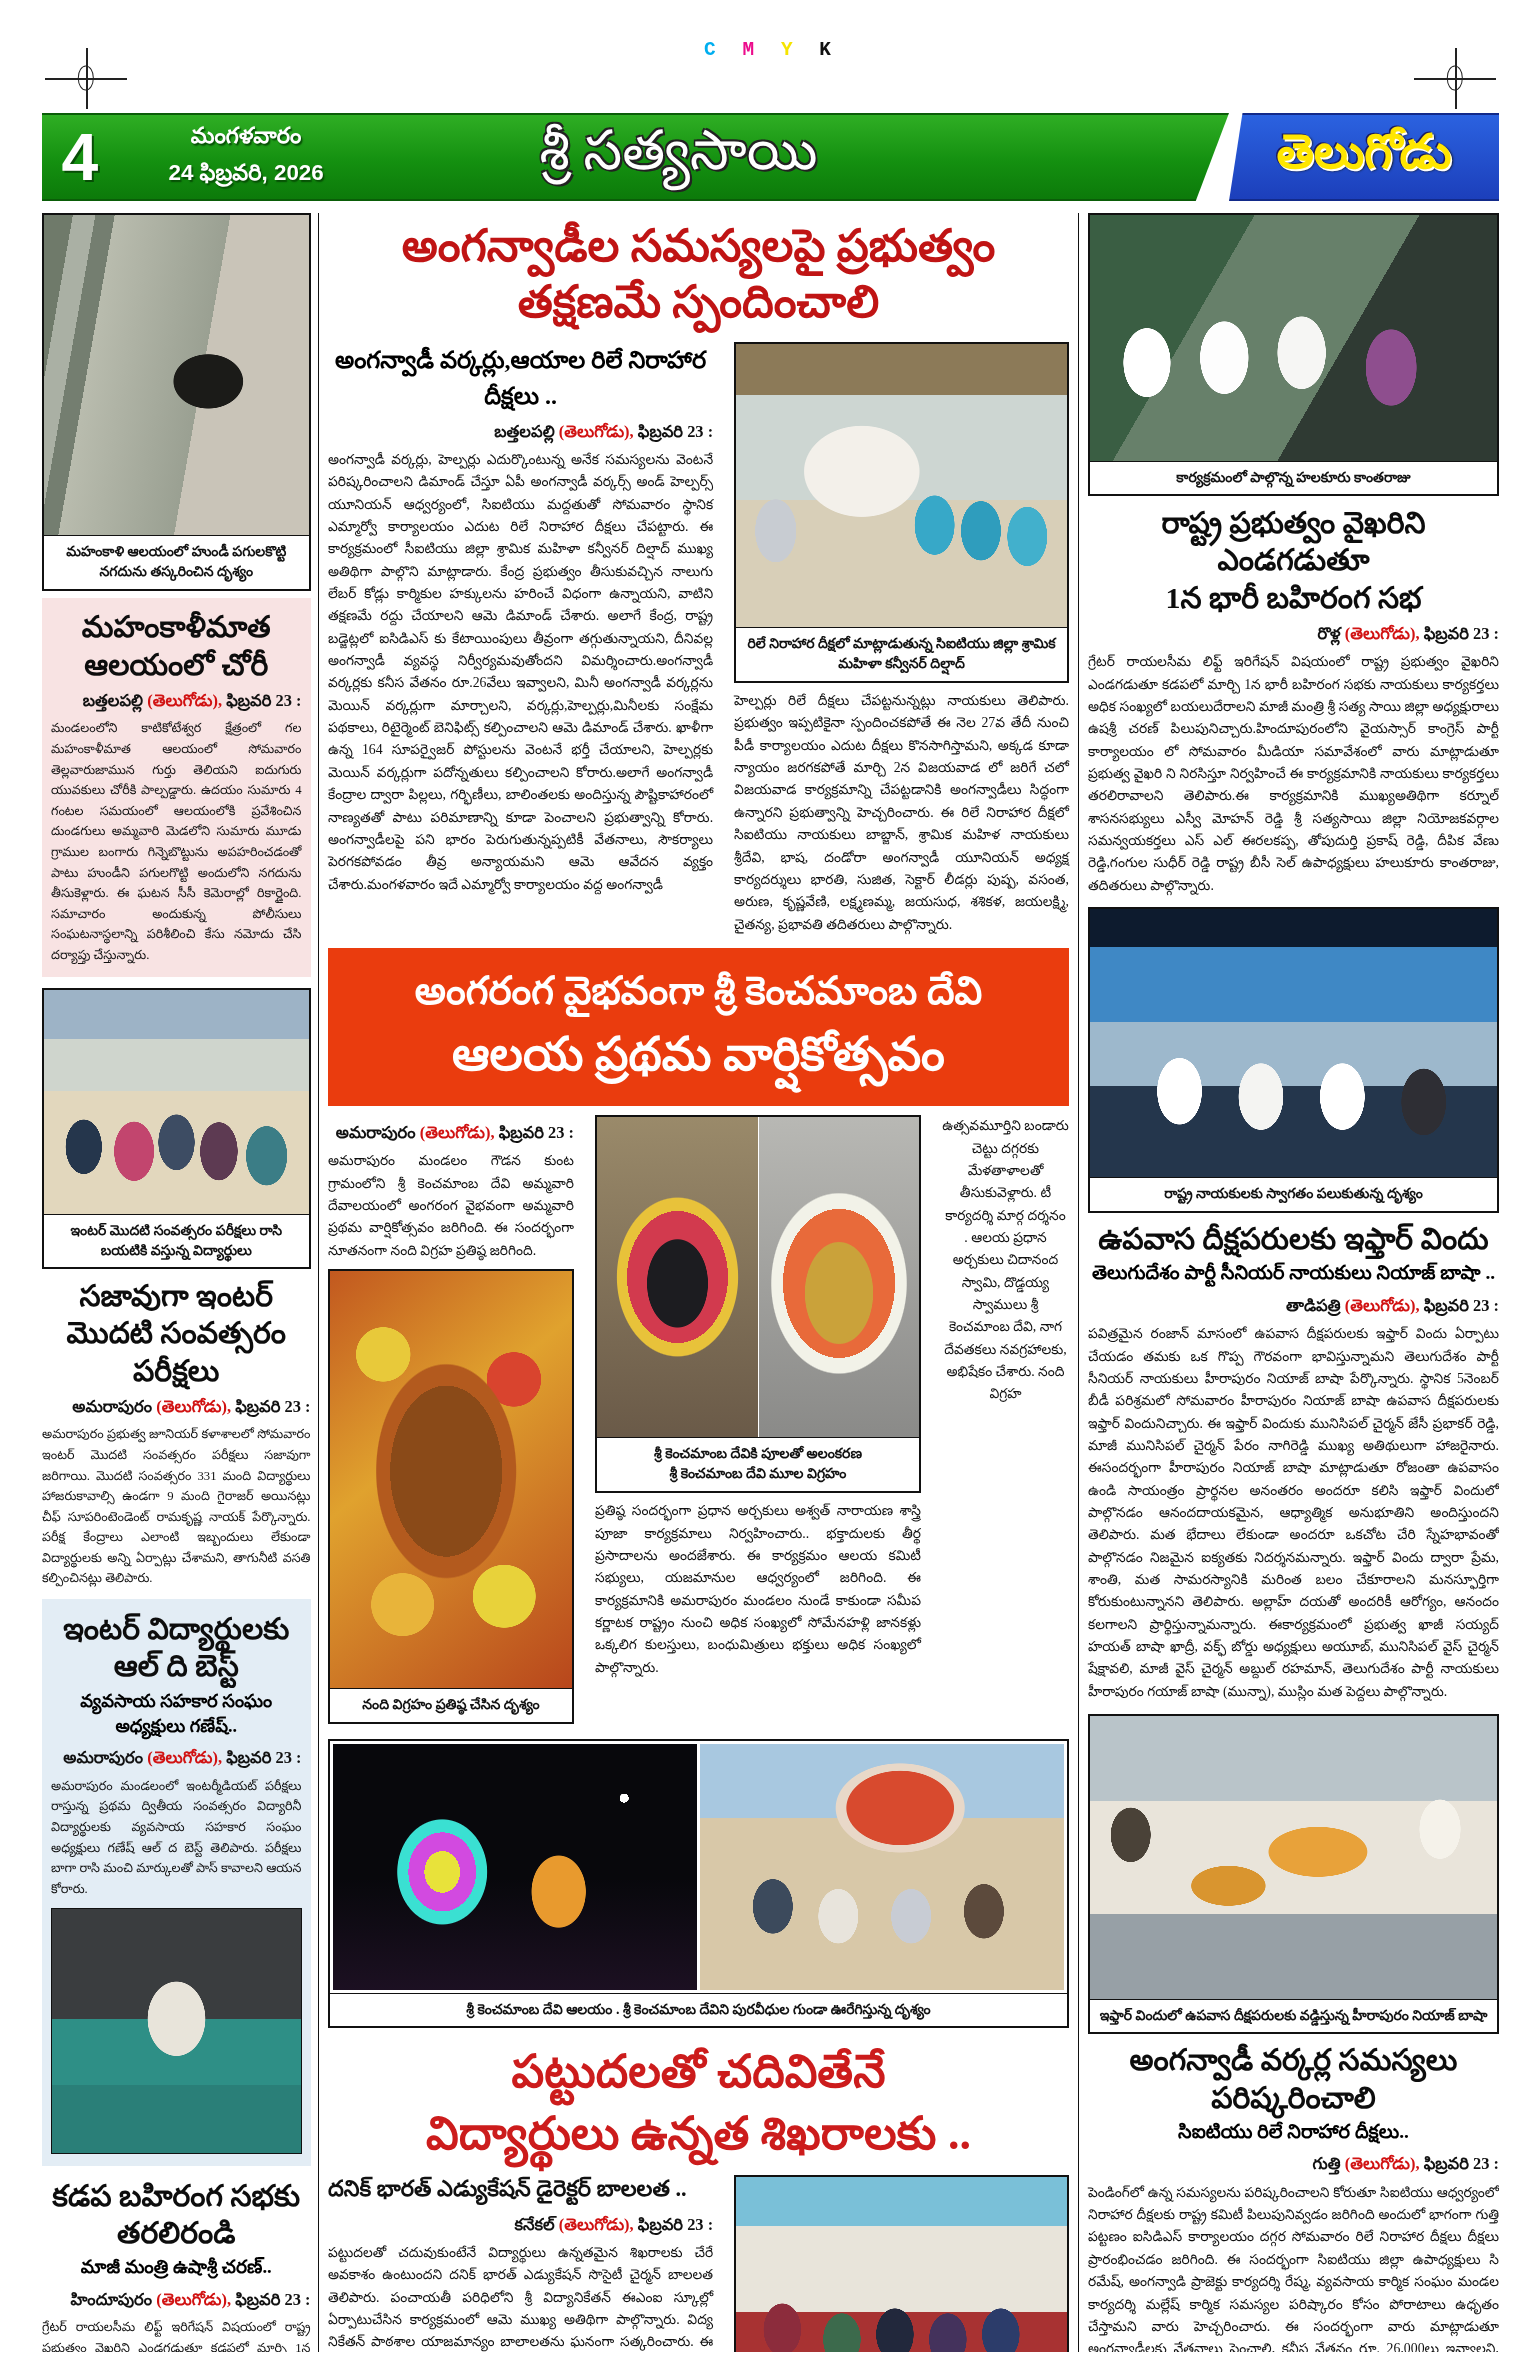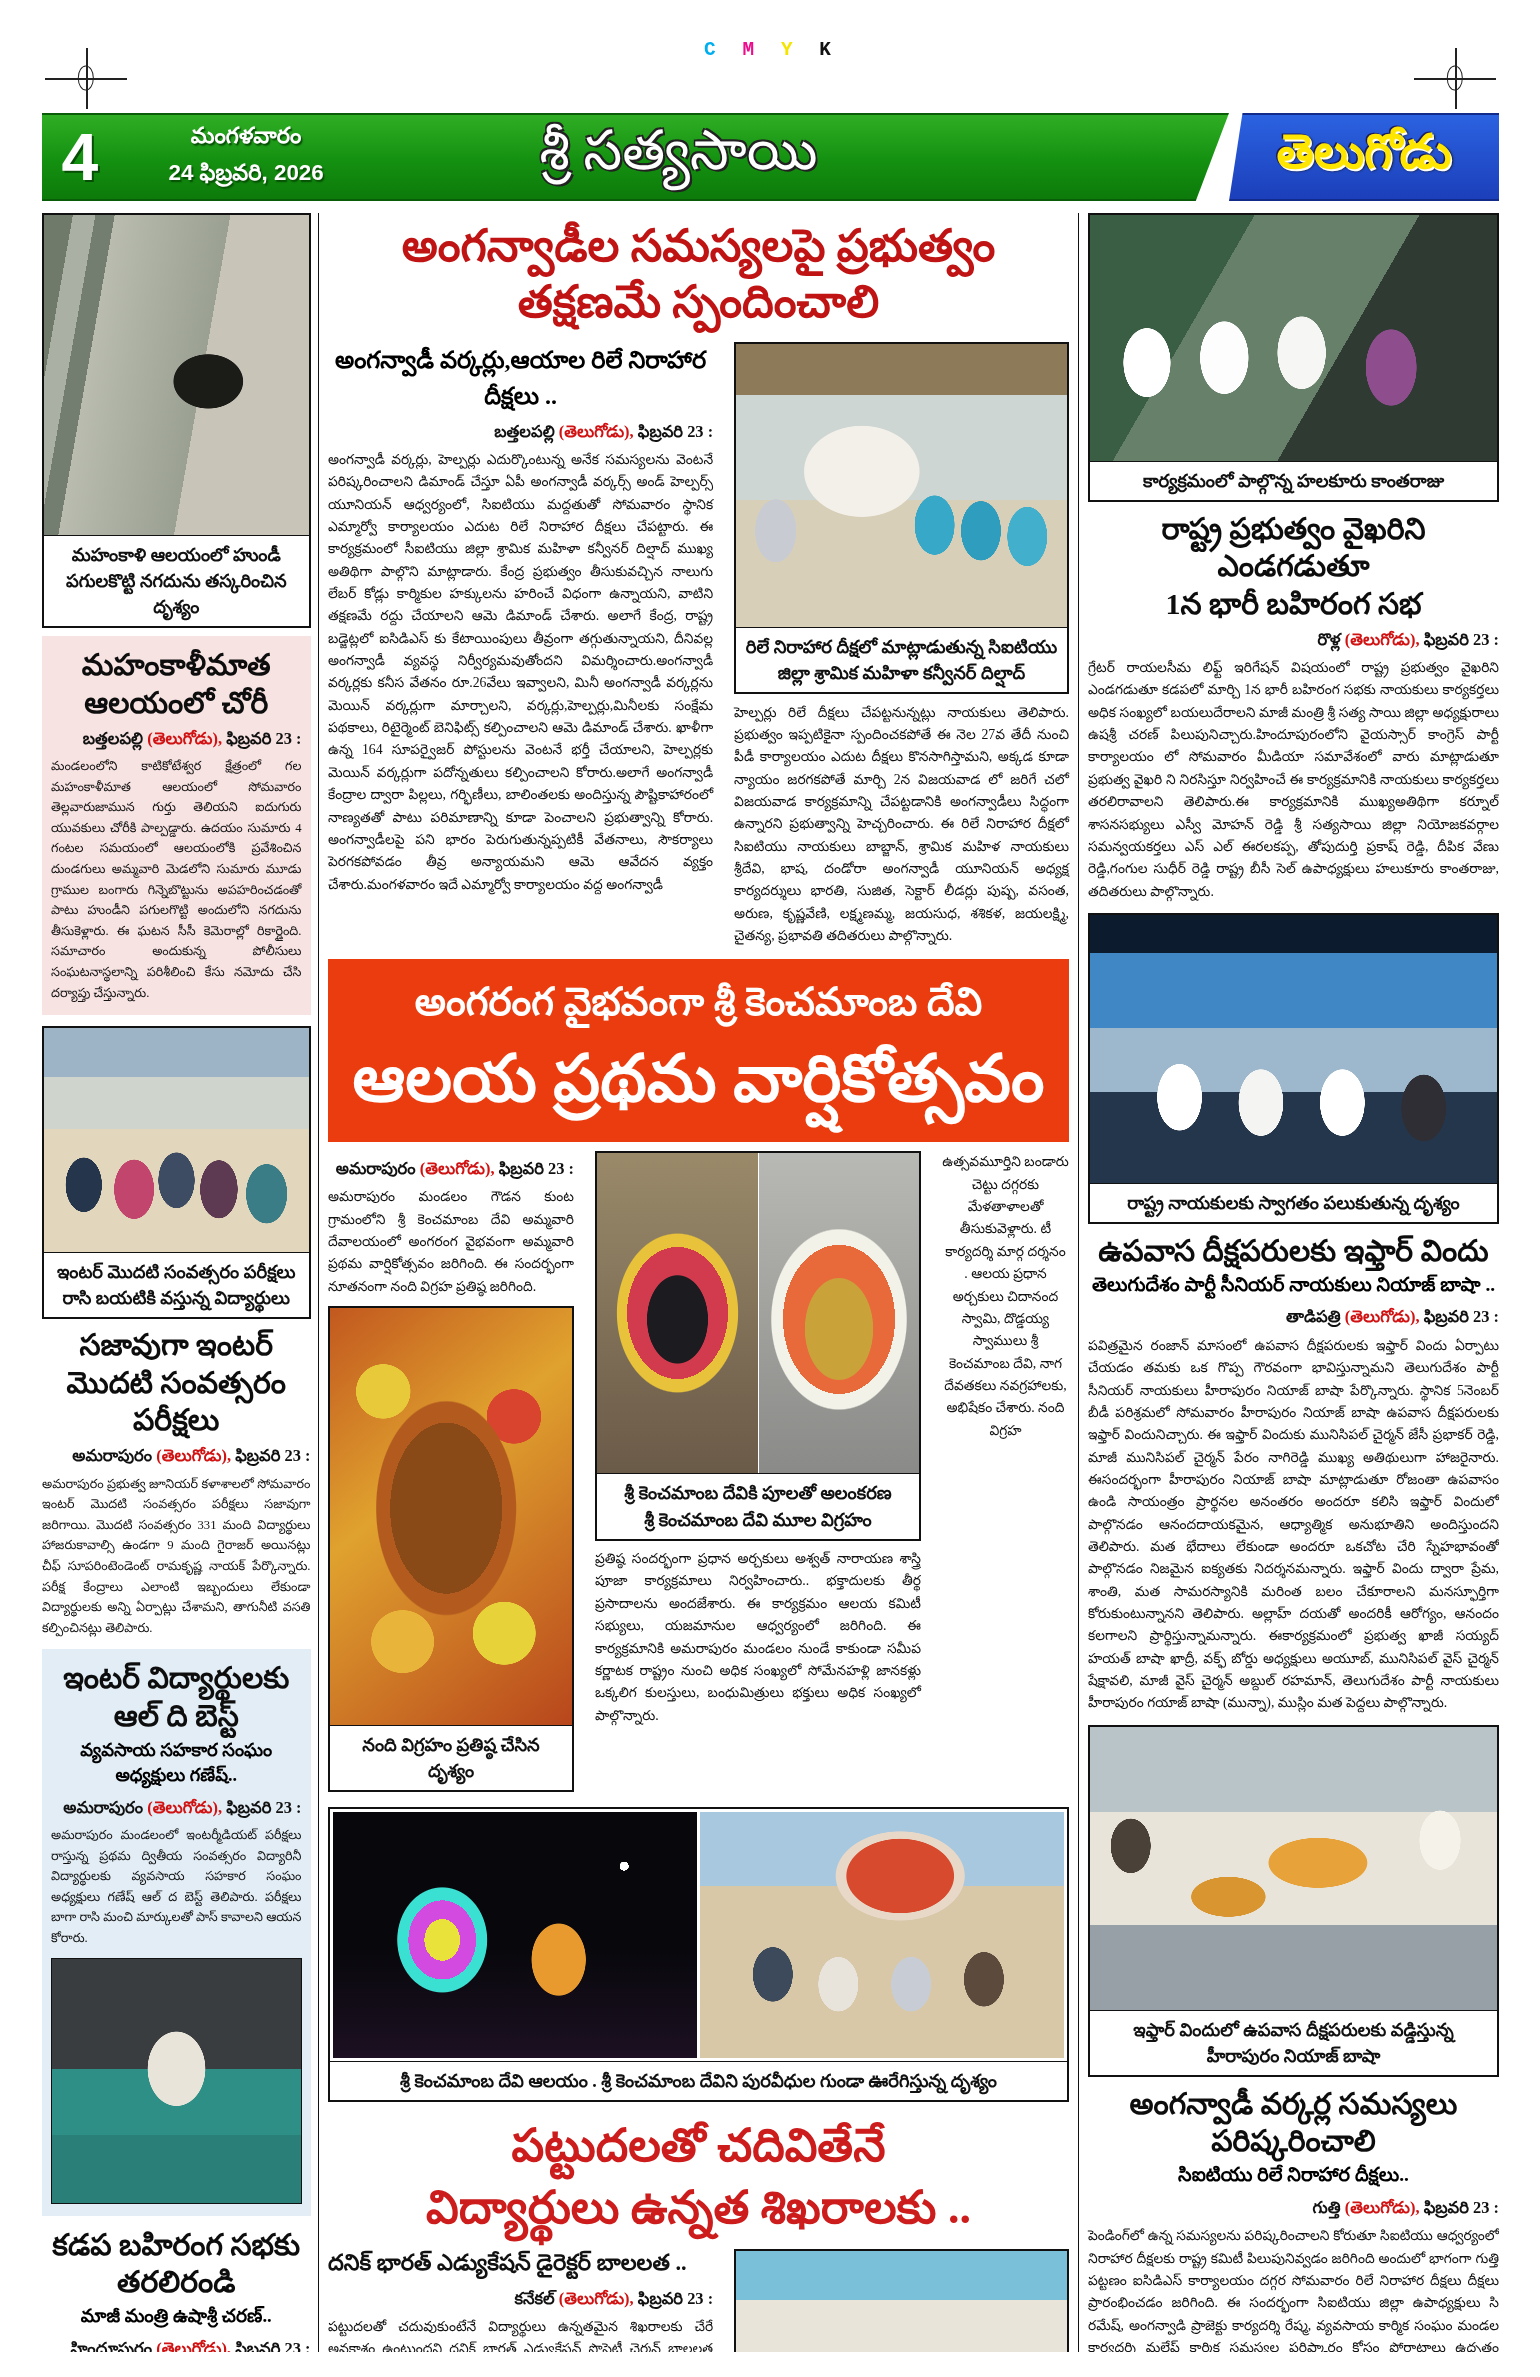--- a/index.html
+++ b/index.html
@@ -32,35 +32,35 @@
   .cols { position:absolute; top:213px; left:42px; right:42px; bottom:25px; display:flex; gap:0; }
   .col { overflow:hidden; height:100%; }
   .col-l { width:277px; padding-right:7.5px; border-right:1.5px solid #111; }
   .col-c { width:760px; padding:0 9px; border-right:1.5px solid #111; }
   .col-r { flex:1; padding-left:9px; }
 
   
   .figbox { border:2.2px solid #111; background:#fff; margin:7.5px 0; }
   .figbox .cap { border-top:1.5px solid #111; }
   .ph { width:100%; display:block; }
-  .cap { font-weight:bold; font-size:18px; line-height:1.45; text-align:center; padding:6px 7.5px; color:#111; }
+  .cap { font-weight:bold; font-size:14px; line-height:1.45; text-align:center; padding:6px 7.5px; color:#111; }
   .hblk { font-weight:bold; color:#0d0d0d; text-align:center; line-height:1.25; }
   .dl { text-align:right; font-weight:bold; font-size:16.4px; margin:7.5px 0 4.5px; color:#111; }
   .dl .red { color:#d11212; }
   .bd { font-size:13.8px; line-height:1.62; text-align:justify; color:#111; }
   .col-l .bd { font-size:12.7px; }
   .sub { text-align:center; font-weight:bold; font-style:normal; }
   .art { margin:6px 0 10.4px; }
   .pinkbg { background:#f8e3e3; padding:10.4px 9px 12px; }
   .bluebg { background:#e3edf5; padding:10.4px 9px 12px; }
 
   .h1red { color:#c01414; font-weight:bold; text-align:center; font-size:45px; line-height:1.25; margin:4.5px 0 7.5px; }
   .banner { background:#ea3c0e; color:#fff; text-align:center; padding:18px 7.5px 21px; margin:12px 0 9px; }
   .banner .b1 { font-size:39px; font-weight:bold; line-height:1.3; }
-  .banner .b2 { font-size:66px; font-weight:bold; line-height:1.3; margin-top:7.5px; }
+  .banner .b2 { font-size:47px; font-weight:bold; line-height:1.3; margin-top:7.5px; }
   .edu-ttl { color:#cc1c1c; font-weight:bold; text-align:center; line-height:1.35; margin:13.4px 0 6px; }
   .edu-ttl .t1{ font-size:46px; } .edu-ttl .t2{ font-size:46px; }
   .edu-sub { font-weight:bold; font-size:22.4px; text-align:left; margin:4.5px 0 3px; color:#111; }
 
   .tworow { display:flex; gap:21px; }
   .tworow .tl { flex:1.15; } .tworow .tr { flex:1; }
 
   
   .ph-hundi { height:320px;
     background:

